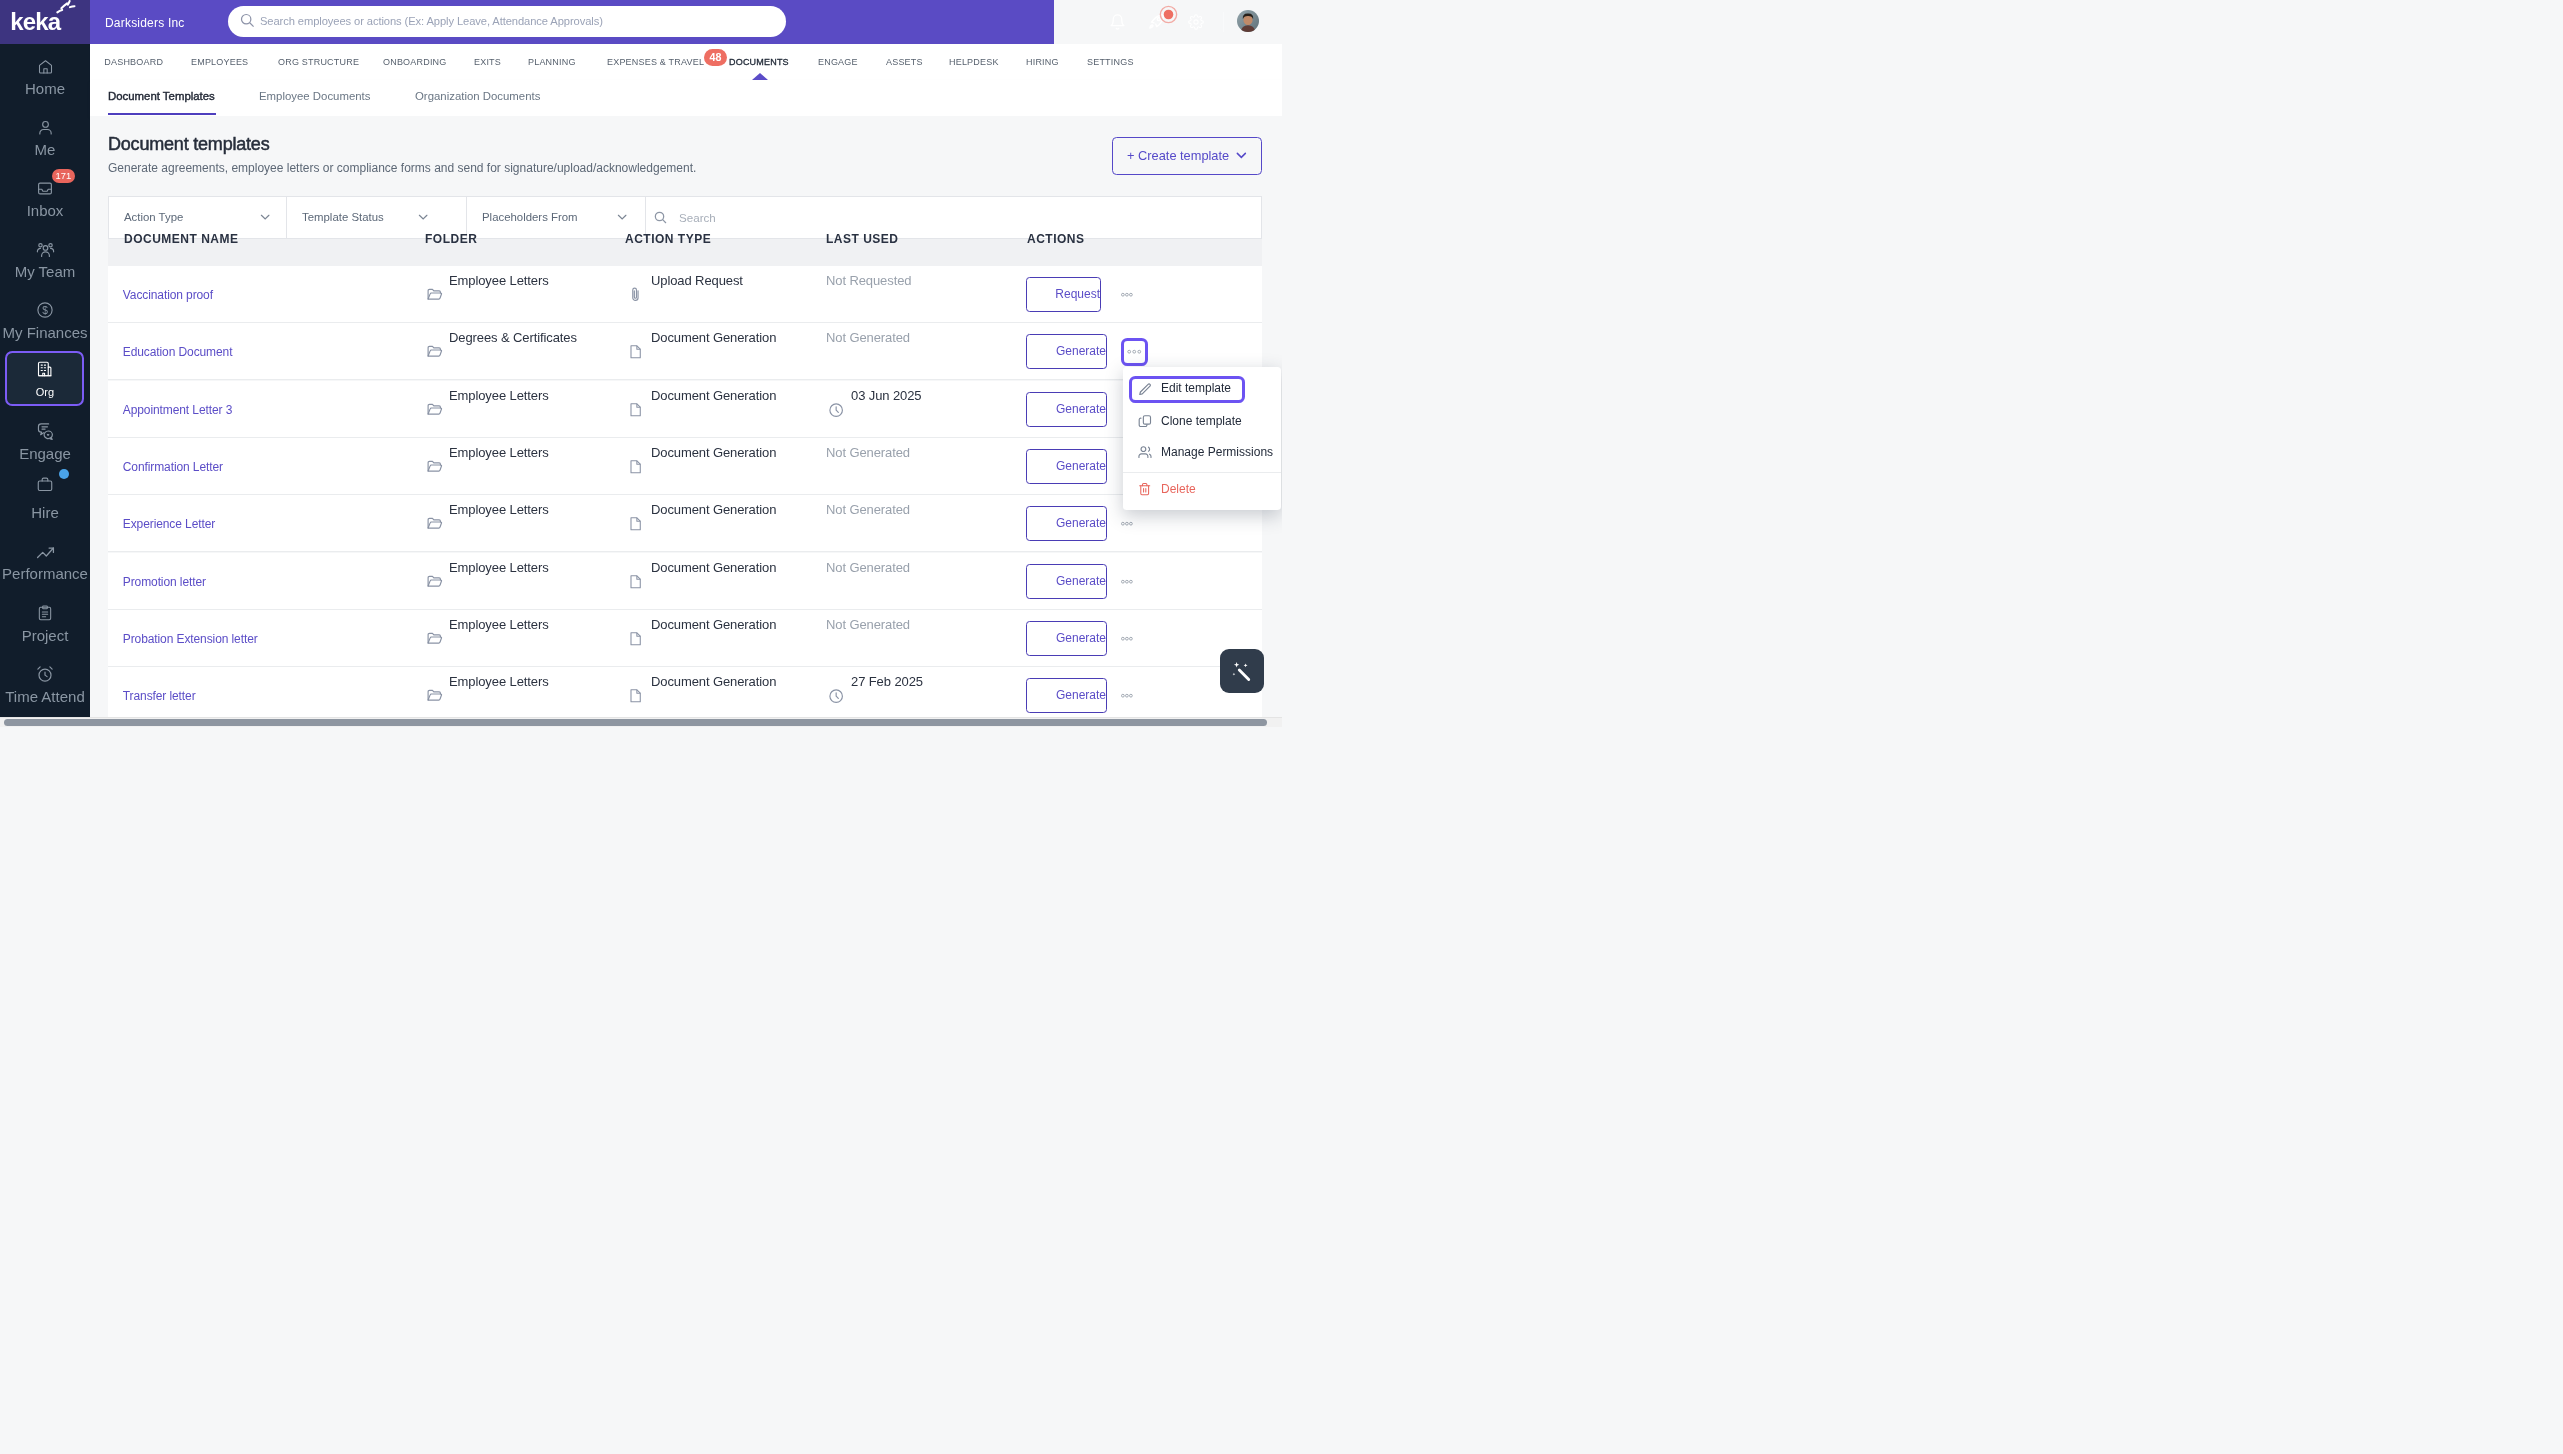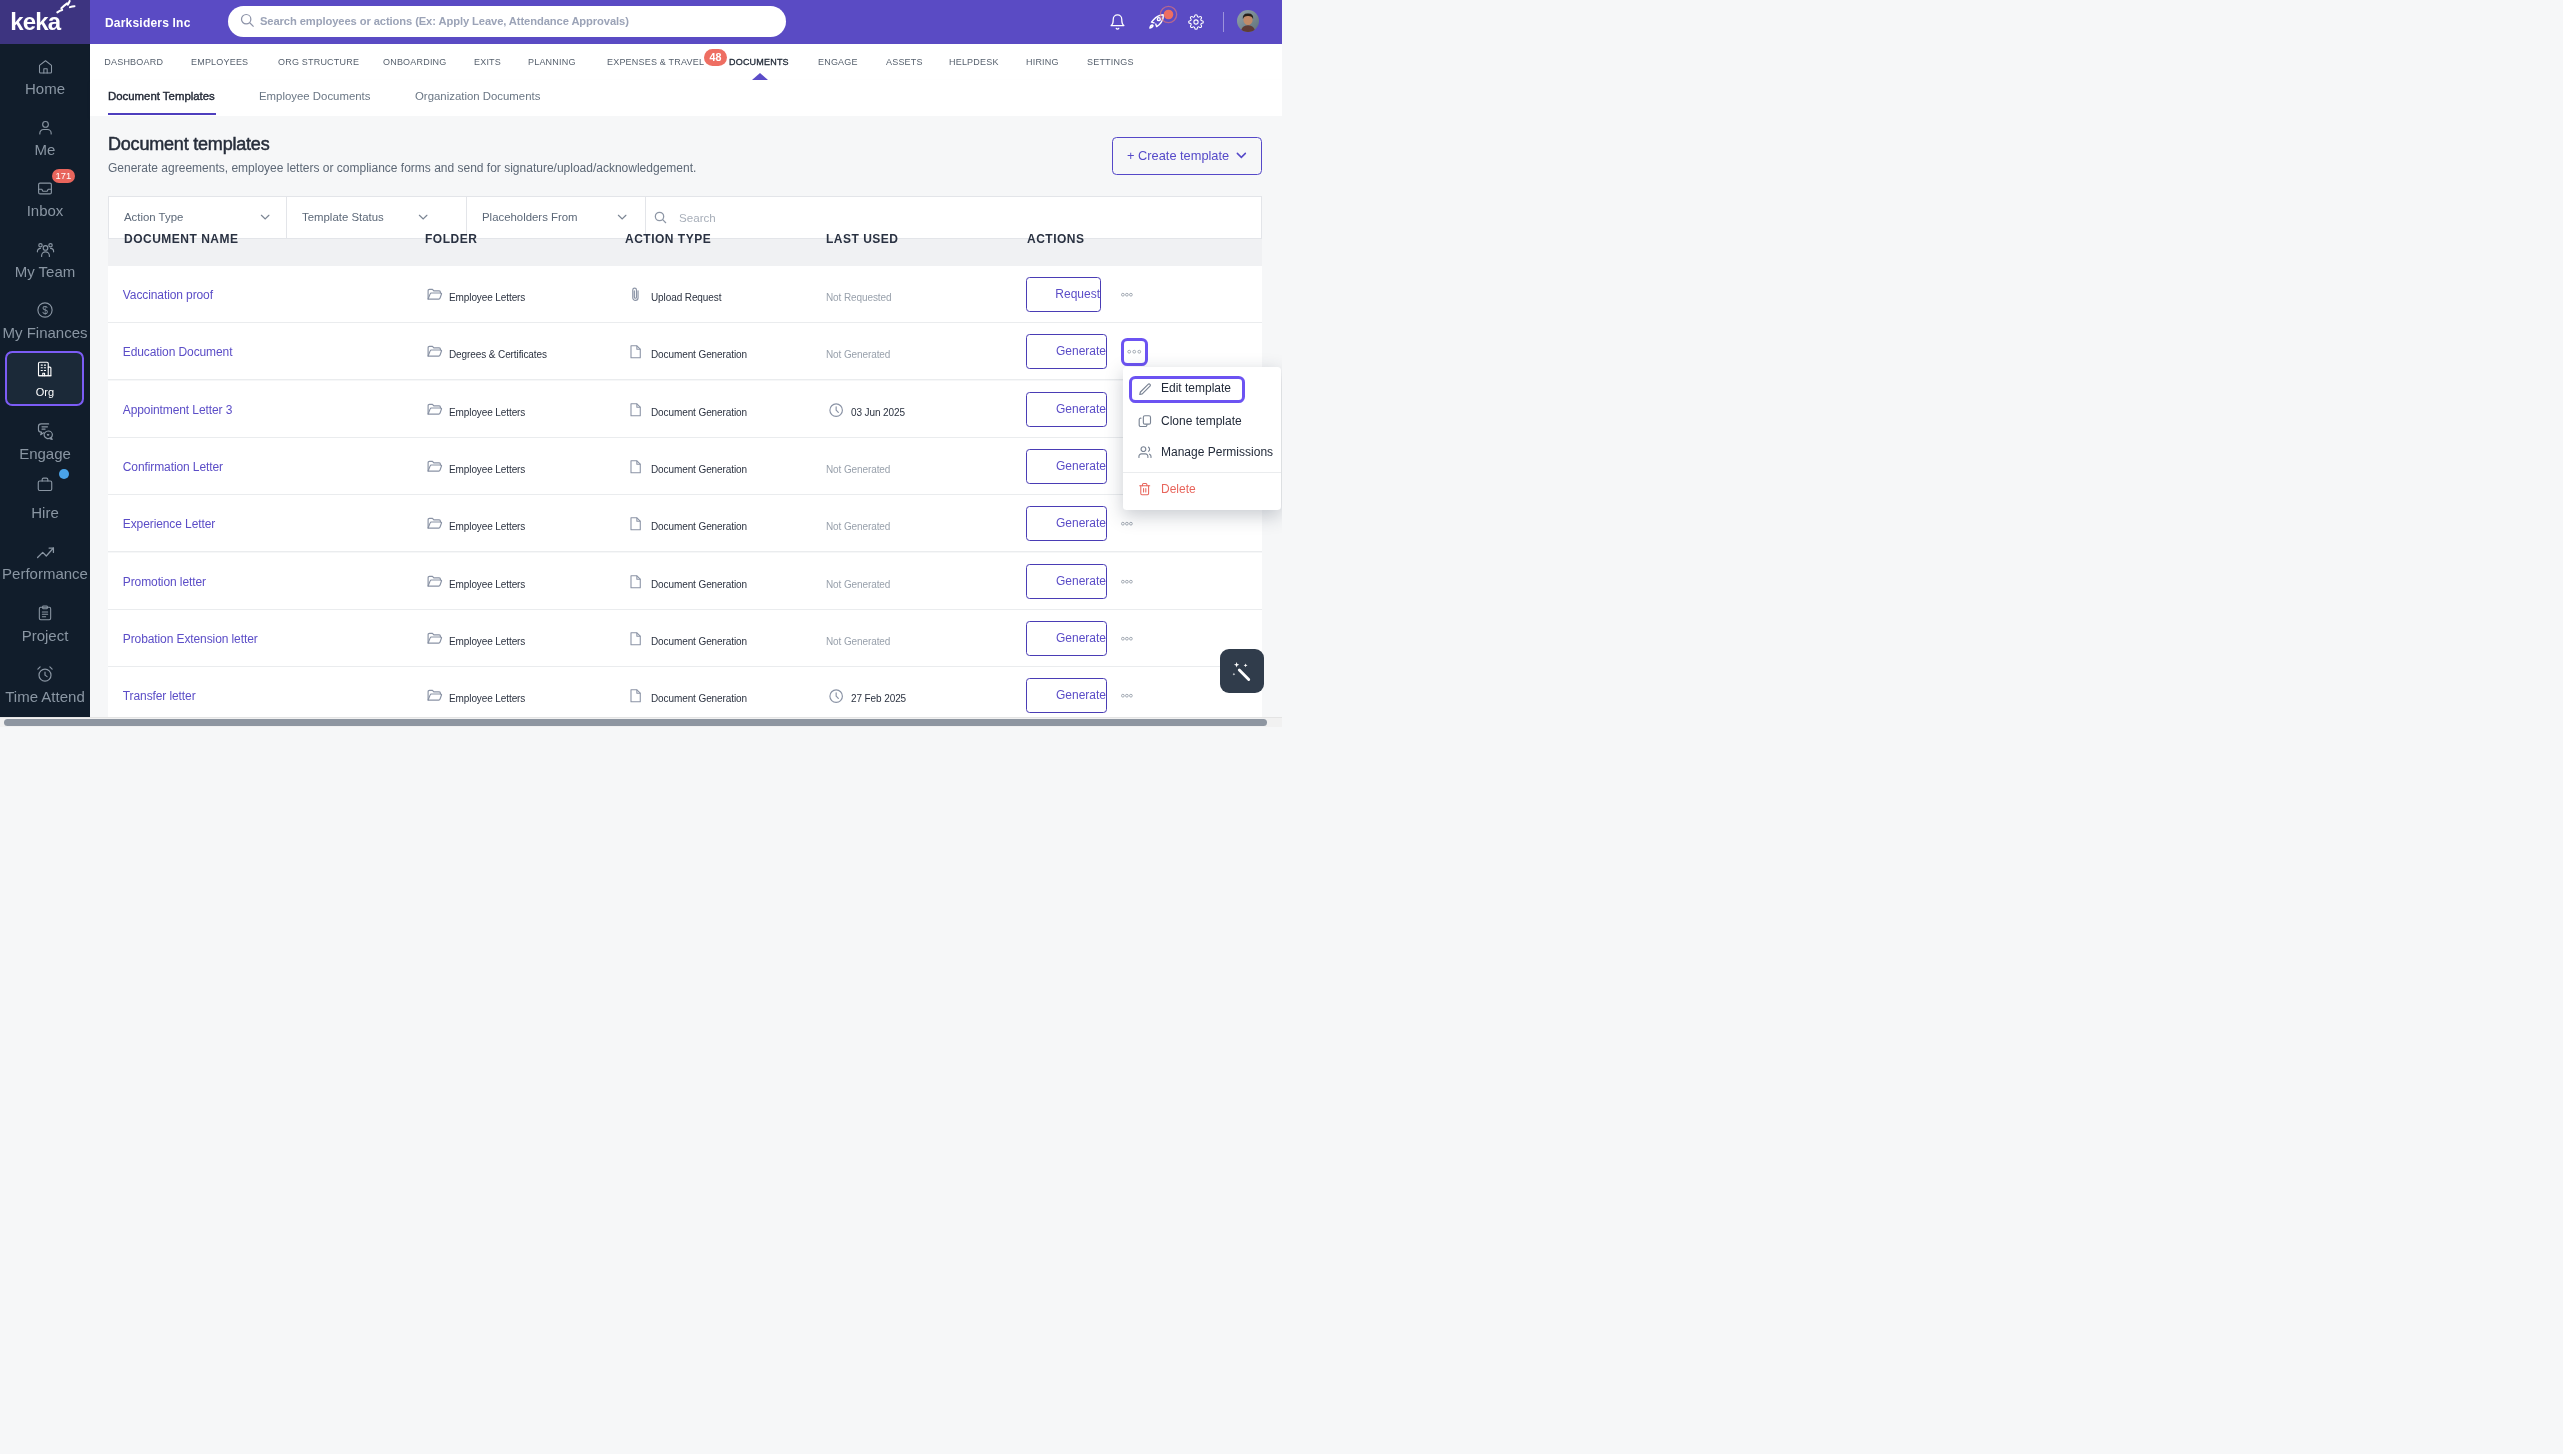--- a/index.html
+++ b/index.html
@@ -1,21 +1,21 @@
 <!DOCTYPE html>
 <html style="font-size:14.3px"><head>
 <meta charset="utf-8">
 <style>
 * { margin:0; padding:0; box-sizing:border-box; }
 html,body { width:1282px; height:727px; overflow:hidden; font-family:"Liberation Sans", sans-serif; background:#F6F7F8; }
 .abs { position:absolute; }
 #page { position:relative; width:1282px; height:727px; }
 #side { left:0; top:44px; width:90px; height:683px; background:#111D2B; }
 #logo { left:0; top:0; width:90px; height:44px; background:#3D3480; color:#fff; }
-#hdr { left:90px; top:0; width:1192px; height:44px; background:#5A4BC4;font-weight:bold; }
+#hdr { left:90px; top:0; width:964px; height:44px; background:#5A4BC4; }
 .cname { left:15px; top:15.7px; color:#fff; font-size:12px; letter-spacing:0.2px; }
 #search { left:138px; top:6.3px; width:558px; height:31px; background:#fff; border-radius:15.7px; }
 #search .ph { left:32px; top:9px; font-size:11.2px; letter-spacing:-0.1px; color:#9BA3B7; }
 .hic { color:#fff; }
 .sitem { text-align:center; color:#8A96A3; width:90px; }
 .sitem .lbl { display:block; font-size:15px; margin-top:5.4px; }
 .sitem svg { display:inline-block; vertical-align:top; }
 #orgbox { left:5.4px; top:351px; width:79px; height:55px; border:2.7px solid #7C5CF6; border-radius:7.2px; background:#1B2938; color:#fff; text-align:center; }
 #orgbox .lbl { display:block; font-size:11px; margin-top:4.5px; color:#fff; }
 .badge171 { left:52px; top:169px; min-width:22.4px; height:14.3px; background:#E8655C; border-radius:7.6px; color:#fff; font-size:9.4px; line-height:14.3px; text-align:center; padding:0 3.6px; }
@@ -33,21 +33,21 @@
 .subtitle { left:108px; top:161px; font-size:12px; color:#5D6876; }
 #createbtn { left:1112px; top:137px; width:150px; height:38px; border:1.3px solid #5548C8; border-radius:4.5px; color:#5549C9; font-size:12.8px; line-height:35px; text-align:center; }
 #filters { left:108px; top:196px; width:1154px; height:43px; background:#fff; border:0.9px solid #E3E5E9; }
 .fitem { position:absolute; top:211px; font-size:11.4px; color:#5C6878; }
 .fdiv { position:absolute; top:197px; width:0.9px; height:41px; background:#E3E5E9; }
 .chev { position:absolute; color:#8A93A5; }
 #thead { left:108px; top:239px; width:1154px; height:27px; background:#F0F1F3; }
 .th { position:absolute; top:232px; font-size:12px; letter-spacing:0.5px; color:#2A3242; font-weight:bold; }
 .row { position:absolute; left:108px; width:1154px; height:57px; border-bottom:0.9px solid #EAECEE; background:#fff; }
 .dname { position:absolute; left:14.8px; top:22px; font-size:12px; letter-spacing:-0.1px; color:#5B4DC7; }
-.cell { position:absolute; top:26px; font-size:10px; letter-spacing:-0.1px; color:#2B3240;text-align:center; }
+.cell { position:absolute; top:7px; font-size:13px; letter-spacing:-0.1px; color:#2B3240;text-align:center; }
 .gray { color:#99A1AC; }
 .rowic { position:absolute; color:#8A93A5; }
 .btn { position:absolute; left:918px; top:11.2px; height:35px; border:1.3px solid #4A3DB5; border-radius:3.6px; color:#5B4DC7; font-size:12px; text-align:right; line-height:32px; background:#fff; }
 .dotsvg { position:absolute; top:26px; }
 
 #oooBox { position:absolute; left:1013px; top:14.8px; width:27px; height:28px; border:3.1px solid #6C53F2; border-radius:6.3px; background:#fff; }
 
 
 #menu { left:1123px; top:367px; width:158px; height:143px; background:#fff; border-radius:3.6px; box-shadow:0 5.4px 18px rgba(40,50,70,0.25); z-index:5; }
 #editbox { position:absolute; left:5.8px; top:8.5px; width:116px; height:27px; border:3.1px solid #6C53F2; border-radius:6.3px; }

